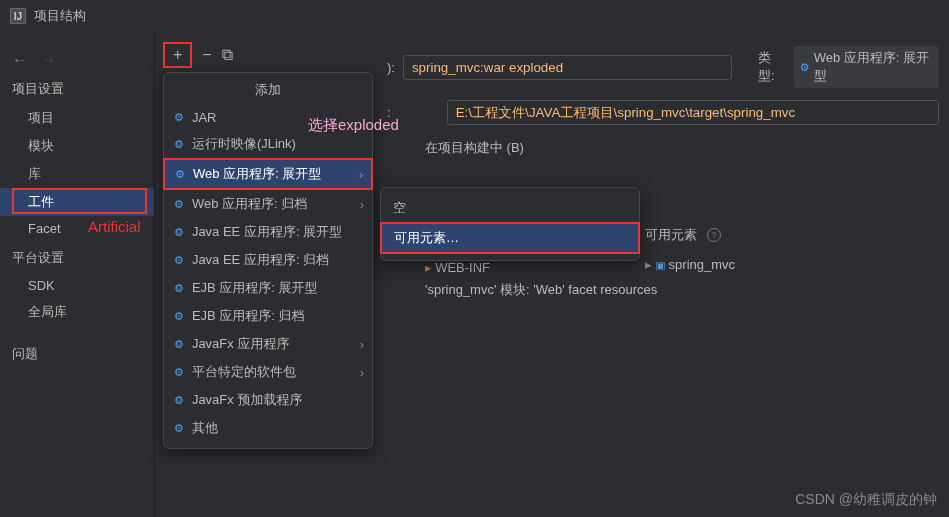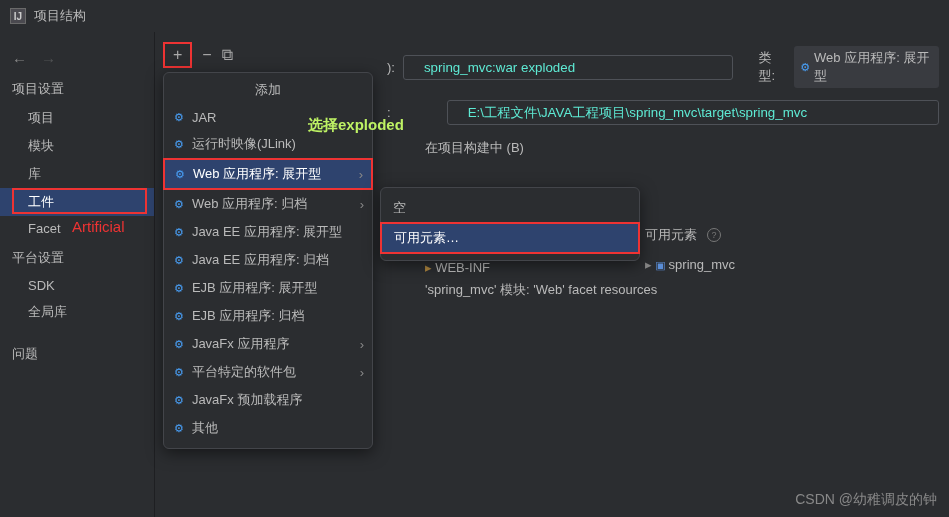--- a/index.html
+++ b/index.html
@@ -12,40 +12,40 @@
 .nav-btn { color: #888; font-size: 15px; }
 .heading { padding: 8px 12px 6px; color: #bababa; font-size: 13px; }
 .side-item { padding: 5px 12px 5px 28px; color: #bababa; cursor: pointer; }
 .side-item.selected { background: #2e436e; color: #fff; }
 .content { flex: 1; position: relative; }
 .top-btns { position: absolute; top: 10px; left: 8px; display: flex; align-items: center; gap: 10px; color: #aaa; font-size: 16px; }
 .add-box { border: 2px solid #e33; padding: 2px 8px; }
 .main-right { position: absolute; top: 0; left: 222px; right: 0; padding-top: 8px; }
 .field-row { display: flex; align-items: center; gap: 8px; padding: 6px 10px; }
 .label-r { color: #bababa; }
-.text-input { background: #2b2d30; border: 1px solid #4e5157; color: #5eead4; padding: 4px 20px; border-radius: 3px; }
+.text-input { background: #2b2d30; border: 1px solid #4e5157; color: #fdba74; padding: 4px 8px; border-radius: 3px; }
 .name-input { width: 350px; }
 .path-input { width: 500px; margin-left: 48px; }
 .type-badge { display: flex; align-items: center; gap: 4px; background: #393b40; padding: 3px 6px; border-radius: 3px; }
 .tree-area { padding: 6px 10px 6px 48px; }
 .tree-action { color: #bababa; padding: 2px 0; }
 .tree-item { color: #bababa; padding: 3px 0; }
 .avail-header { display: flex; align-items: center; gap: 10px; padding: 4px 0; }
 .col-right { position: absolute; left: 490px; top: 190px; }
 .popup { position: absolute; top: 40px; left: 8px; width: 210px; background: #2b2d30; border: 1px solid #43454a; border-radius: 6px; box-shadow: 0 4px 16px rgba(0,0,0,0.5); padding-bottom: 6px; }
 .popup-title { text-align: center; padding: 8px 0 6px; color: #bababa; }
 .popup-item { display: flex; align-items: center; padding: 5px 10px; gap: 8px; color: #bababa; cursor: pointer; position: relative; }
 .popup-item.hl { background: #2e436e; color: #fff; border: 2px solid #e33; margin: 0 -1px; }
 .popup-item .chev { position: absolute; right: 8px; color: #888; }
 .gear { color: #49a0f8; font-size: 11px; }
 .submenu { position: absolute; top: 155px; left: 225px; width: 260px; background: #2b2d30; border: 1px solid #43454a; border-radius: 6px; box-shadow: 0 4px 16px rgba(0,0,0,0.5); padding: 6px 0; }
 .sub-item { padding: 5px 12px; color: #bababa; cursor: pointer; }
 .sub-item.hl2 { background: #2e436e; color: #fff; border: 2px solid #e33; margin: 0 -1px; }
-.anno1 { position: absolute; top: 116px; left: 308px; color: #bef264; font-size: 15px; font-weight: 700; z-index: 100; }
-.anno2 { position: absolute; top: 218px; left: 72px; color: #e33; font-size: 15px; font-weight: 500; z-index: 100; }
+.anno1 { position: absolute; top: 116px; left: 308px; color: #f9a8d4; font-size: 15px; font-weight: 400; z-index: 100; }
+.anno2 { position: absolute; top: 218px; left: 88px; color: #e33; font-size: 15px; font-weight: 500; z-index: 100; }
 .selbox { position: absolute; top: 188px; left: 12px; width: 135px; height: 26px; border: 2px solid #e33; z-index: 100; pointer-events: none; }
 .watermark { position: absolute; bottom: 8px; right: 12px; color: #888; font-size: 14px; }
 .down-arrow { color: #888; }
 .help-icon { width: 14px; height: 14px; border: 1px solid #777; border-radius: 50%; display: inline-flex; align-items: center; justify-content: center; font-size: 9px; color: #777; }
 .folder-ic { color: #b08840; }
 .module-ic { color: #5a8dd6; font-size: 11px; }
 </style>
 </head>
 <body>
 

